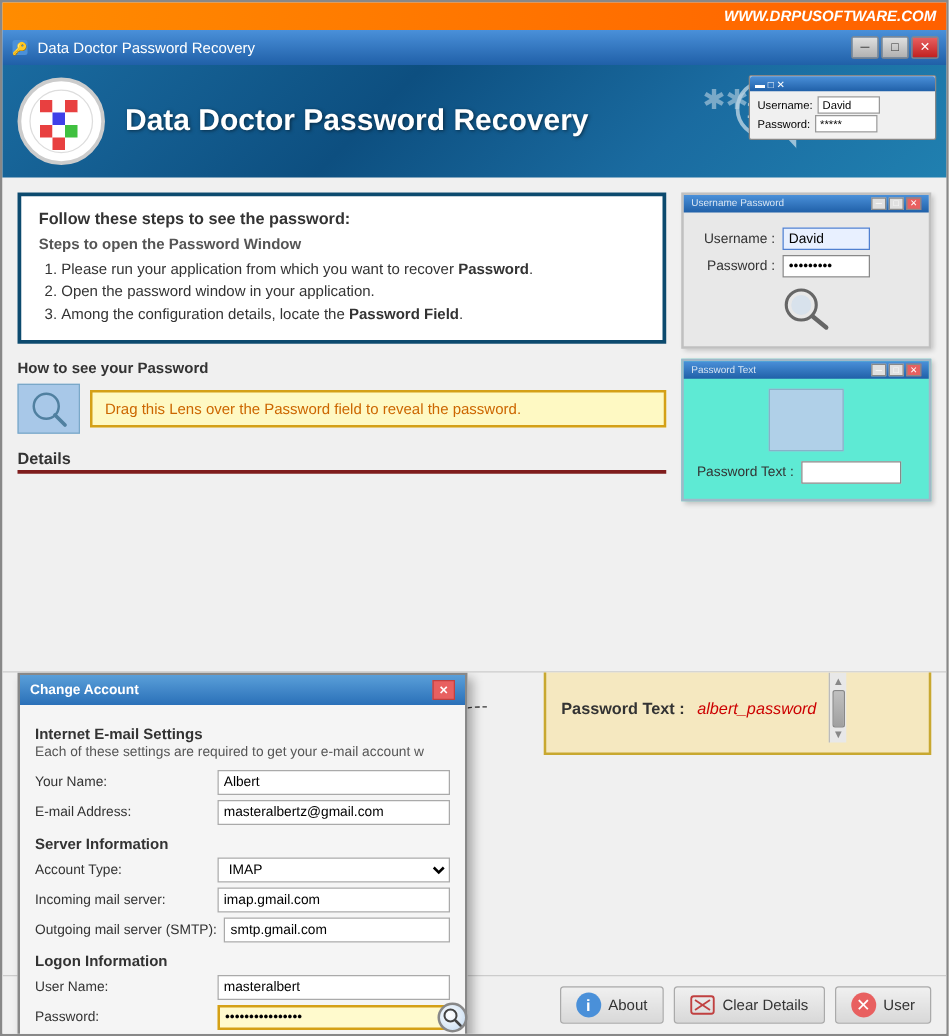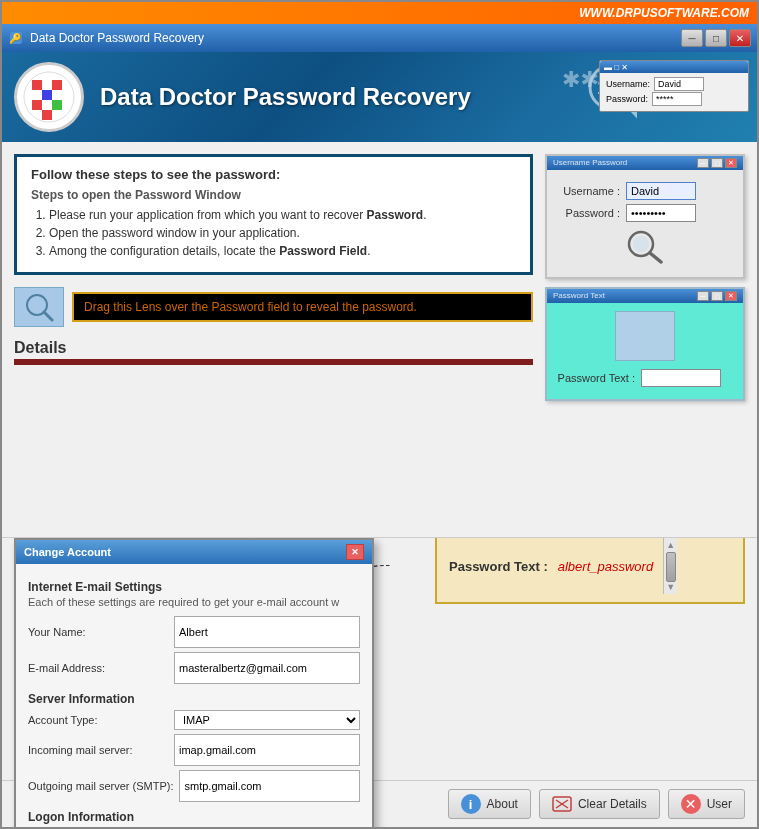--- a/index.html
+++ b/index.html
@@ -143,30 +143,30 @@
       gap: 8px;
     }
     .drag-icon {
       width: 50px; height: 40px;
       background: #a8c8e8;
       border: 1px solid #7aa8c8;
       flex-shrink: 0;
     }
     .drag-text-box {
       flex: 1;
-      background: #000000;
+      background: #fef9c3;
       border: 2px solid #d4a017;
       padding: 6px 10px;
       font-size: 12px;
       color: #cc6600;
     }
 
     
     .details-section { margin-top: 12px; }
-    .details-title { font-size: 16px; font-weight: bold; color: #333; border-bottom: 6px solid #7f1d1d; padding-bottom: 2px; margin-bottom: 8px; }
+    .details-title { font-size: 13px; font-weight: bold; color: #333; border-bottom: 3px solid #7f1d1d; padding-bottom: 2px; margin-bottom: 8px; }
 
     
     .panel-window {
       background: #e8e8e8;
       border: 2px solid #c0c0c0;
       box-shadow: 2px 2px 4px rgba(0,0,0,0.2);
     }
     .panel-window-titlebar {
       background: linear-gradient(to bottom, #4a90d9, #2060a8);
       color: white;
@@ -246,21 +246,21 @@
     .dialog-section-title { font-size: 12px; font-weight: bold; color: #333; margin: 6px 0 2px 0; }
     .dialog-section-desc { font-size: 11px; color: #555; margin-bottom: 8px; }
     .dialog-field { display: flex; align-items: center; margin: 4px 0; gap: 6px; }
     .dialog-field label { min-width: 140px; font-size: 11px; color: #333; }
     .dialog-input {
       flex: 1;
       background: white;
       border: 1px solid #aaa;
       padding: 2px 4px;
       font-size: 11px;
-      height: 32px;
+      height: 20px;
     }
     .dialog-select {
       flex: 1;
       background: white;
       border: 1px solid #aaa;
       padding: 2px 4px;
       font-size: 11px;
       height: 20px;
     }
     .dialog-subsection { font-size: 12px; font-weight: bold; color: #333; margin: 8px 0 4px 0; }
@@ -431,20 +431,21 @@
         <div class="steps-title">Follow these steps to see the password:</div>
         <div class="steps-subtitle">Steps to open the Password Window</div>
         <ol class="steps-list">
           <li>Please run your application from which you want to recover <strong>Password</strong>.</li>
           <li>Open the password window in your application.</li>
           <li>Among the configuration details, locate the <strong>Password Field</strong>.</li>
         </ol>
       </div>
 
       <div class="password-section">
+        <div class="password-section-title">How to see your Password</div>
         <div class="drag-box">
           <div class="drag-icon" style="background:#a8c8e8; border:1px solid #7aa8c8; display:flex; align-items:center; justify-content:center;">
             <svg width="30" height="30">
               <circle cx="13" cy="13" r="10" fill="none" stroke="#5080a0" stroke-width="2"></circle>
               <line x1="20" y1="20" x2="28" y2="28" stroke="#5080a0" stroke-width="3" stroke-linecap="round"></line>
             </svg>
           </div>
           <div class="drag-text-box">
             <span style="color:#cc6600;">Drag this Lens over the Password field to reveal the password.</span>
           </div>

